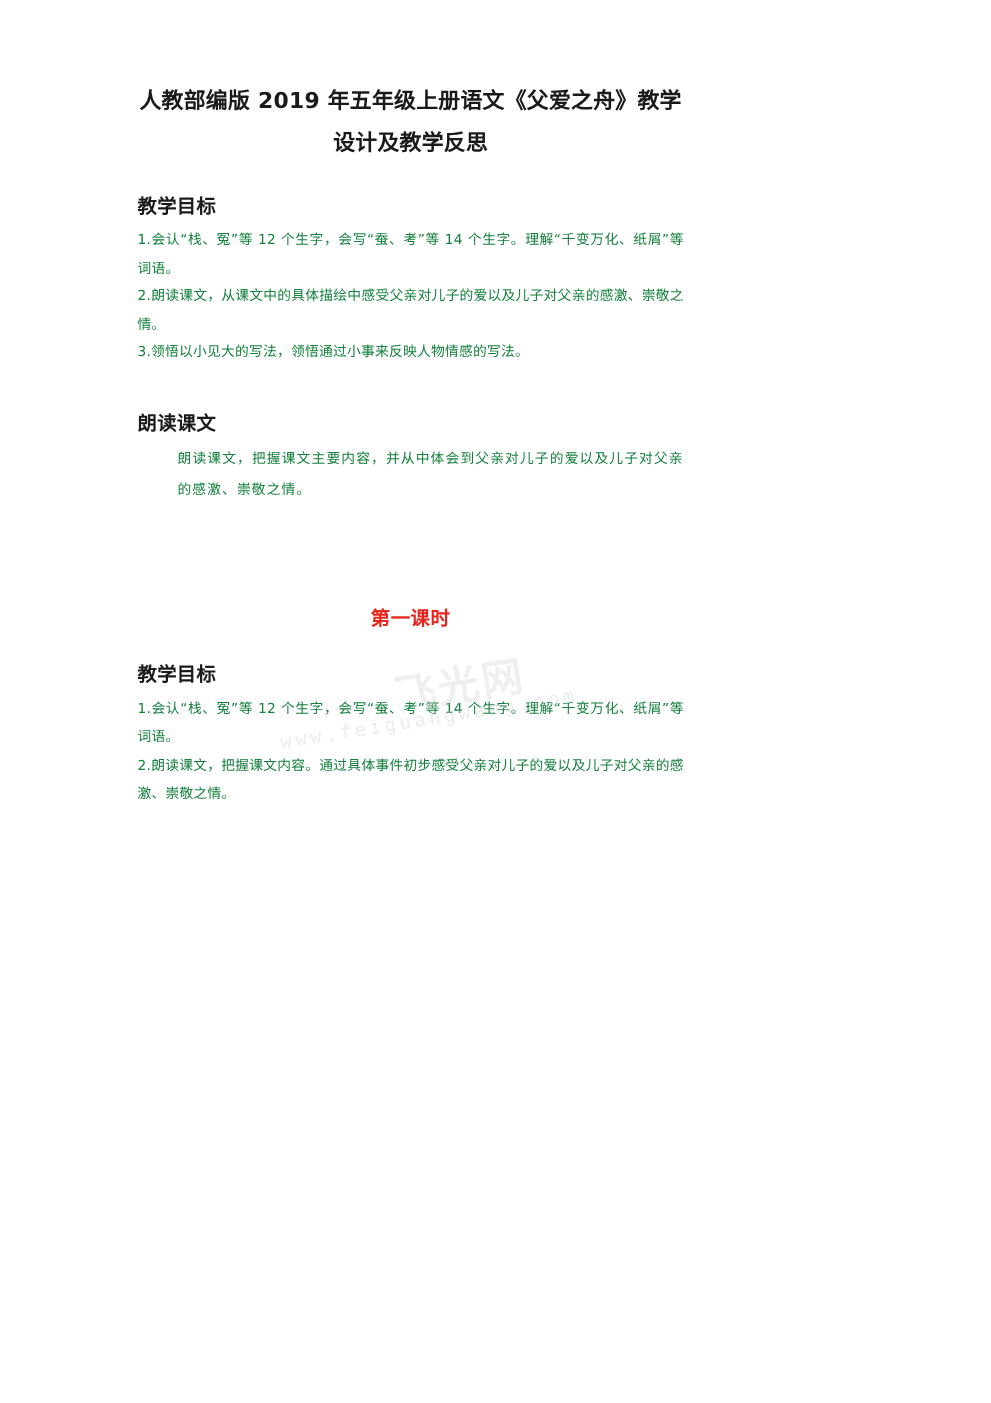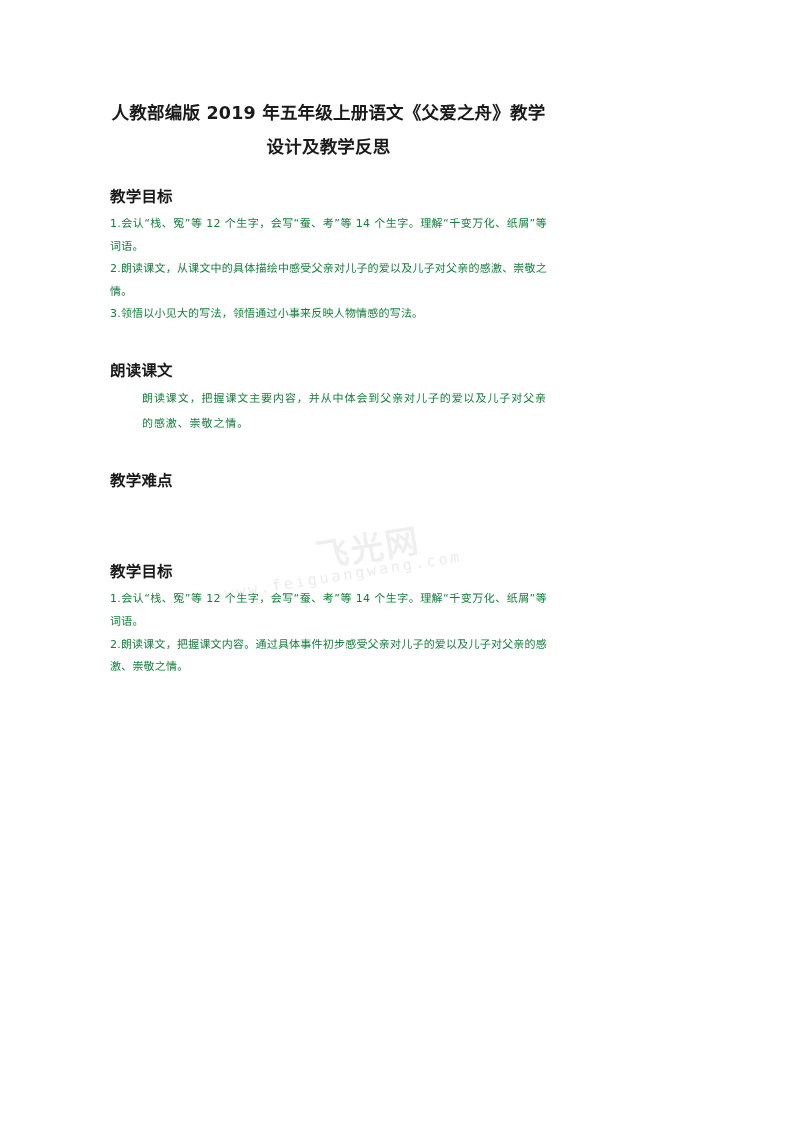--- a/index.html
+++ b/index.html
@@ -13,38 +13,39 @@
     font-family: "DejaVu Sans", "Liberation Sans", sans-serif;
     color: #222222;
     position: relative;
     overflow: hidden;
   }
   .page {
     position: relative;
     width: 655px;
     height: 1122px;
     box-sizing: border-box;
-    padding: 96px 108px 80px 110px;
+    padding: 64px 108px 80px 110px;
   }
   .doc-title {
     font-size: 17.5px;
     font-weight: bold;
     line-height: 1.95;
     text-align: center;
     color: #1a1a1a;
     margin: 0 0 4px 0;
     letter-spacing: 0.2px;
   }
   .heading {
     font-size: 15.5px;
     font-weight: bold;
     color: #1a1a1a;
     line-height: 2.0;
     margin: 0;
     letter-spacing: 0.2px;
+    font-family: Liberation Serif, serif;
   }
   .para {
     font-size: 11px;
     color: #15803d;
     line-height: 2.05;
     margin: 0;
     letter-spacing: 0.2px;
     text-align: justify;
   }
   .para.loose {
@@ -113,24 +114,24 @@
   <p class="para">2.朗读课文，从课文中的具体描绘中感受父亲对儿子的爱以及儿子对父亲的感激、崇敬之情。</p>
   <p class="para">3.领悟以小见大的写法，领悟通过小事来反映人物情感的写法。</p>
 
   <div class="spacer-md"></div>
 
   <h2 class="heading">朗读课文</h2>
   <p class="para loose">朗读课文，把握课文主要内容，并从中体会到父亲对儿子的爱以及儿子对父亲的感激、崇敬之情。</p>
 
   <div class="spacer-md"></div>
 
-  <h2 class="heading">教学难点</h2>
 
   <div class="spacer-lg"></div>
 
+  <h2 class="section-title-red">第一课时</h2>
 
   <div class="spacer-sm"></div>
 
   <h2 class="heading">教学目标</h2>
   <p class="para">1.会认“栈、冤”等 12 个生字，会写“蚕、考”等 14 个生字。理解“千变万化、纸屑”等词语。</p>
   <p class="para">2.朗读课文，把握课文内容。通过具体事件初步感受父亲对儿子的爱以及儿子对父亲的感激、崇敬之情。</p>
 
   <div class="watermark">
     <div class="wm-mark">飞光网</div>
     <div class="wm-url">www.feiguangwang.com</div>

